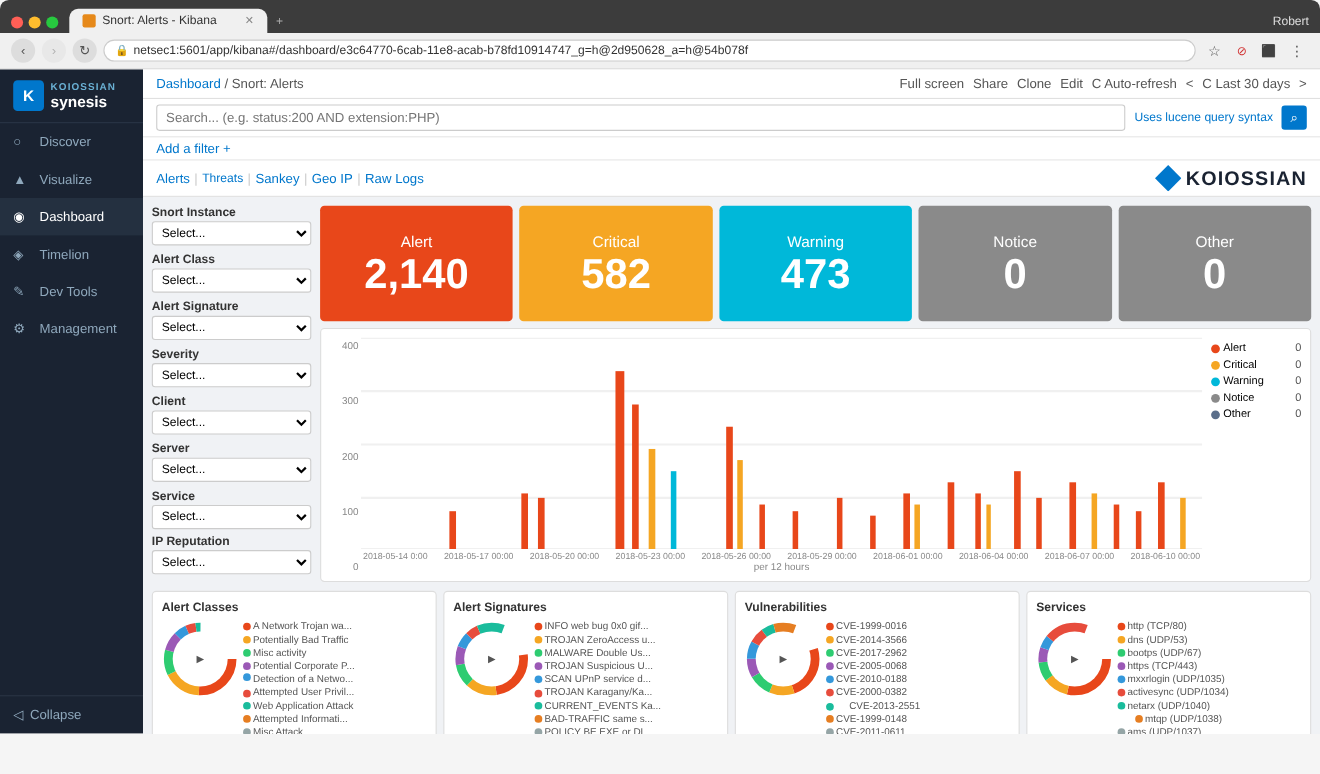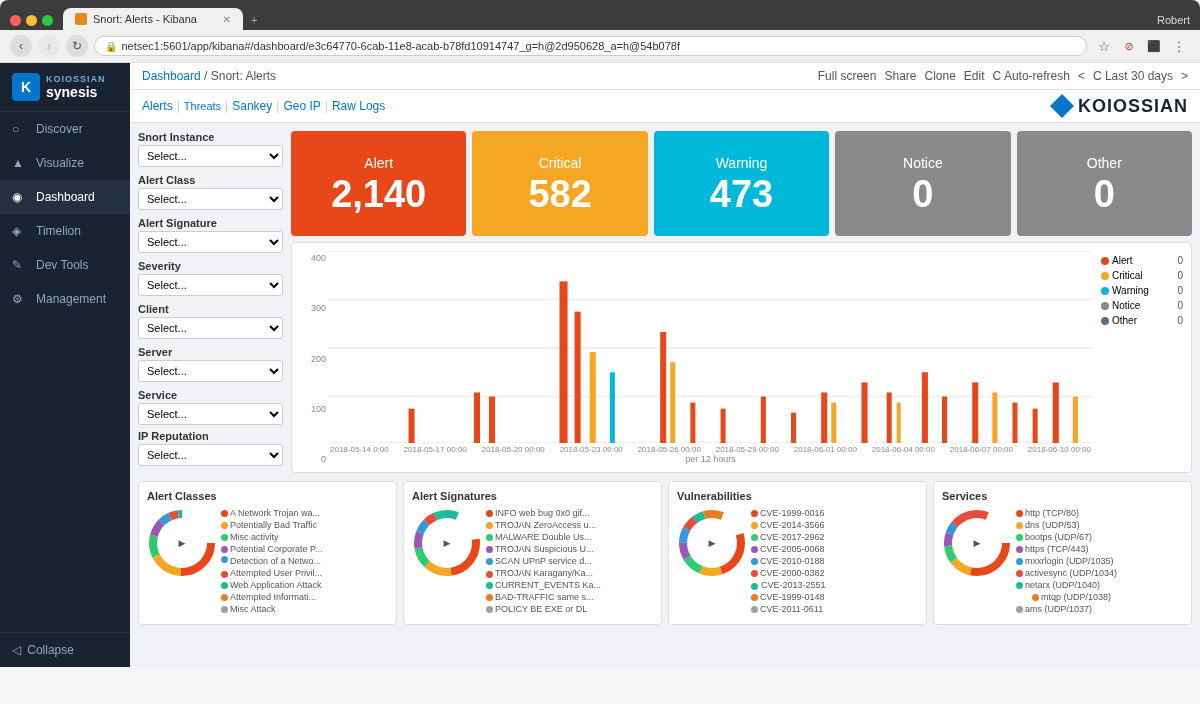--- a/index.html
+++ b/index.html
@@ -100,21 +100,29 @@
         <button style="background:none;border:none;cursor:pointer;font-size:12px;color:#555;">Share</button>
         <button style="background:none;border:none;cursor:pointer;font-size:12px;color:#555;">Clone</button>
         <button style="background:none;border:none;cursor:pointer;font-size:12px;color:#555;">Edit</button>
         <span style="font-size:12px;color:#555;">C Auto-refresh</span>
         <button style="background:none;border:none;cursor:pointer;font-size:12px;color:#555;">&lt;</button>
         <span style="font-size:12px;color:#555;">C Last 30 days</span>
         <button style="background:none;border:none;cursor:pointer;font-size:12px;color:#555;">&gt;</button>
       </div>
     </div>
 
-
+    <div style="background:white;border-bottom:1px solid #e0e0e0;padding:5px 12px;display:flex;align-items:center;gap:8px;">
+      <input style="flex: 1 1 0%; border: 1px solid rgb(204, 204, 204); border-radius: 3px; padding: 4px 8px; font-size: 12px;" placeholder="Search... (e.g. status:200 AND extension:PHP)">
+      <span style="color:#0077cc;font-size:11px;margin-left:auto;">Uses lucene query syntax</span>
+      <button style="background:#0077cc;border:none;border-radius:3px;padding:4px 8px;cursor:pointer;color:white;font-size:12px;">⌕</button>
+    </div>
+
+    <div style="background:white;border-bottom:1px solid #e0e0e0;padding:3px 12px;">
+      <span style="color:#0077cc;font-size:12px;cursor:pointer;">Add a filter +</span>
+    </div>
 
     <div style="background:white;border-bottom:1px solid #e0e0e0;padding:4px 12px;display:flex;align-items:center;">
       <a style="color:#0077cc;font-size:12px;margin-right:4px;cursor:pointer;text-decoration:none;">Alerts</a>
       <span style="color:#ccc;margin-right:4px;">|</span>
       <a style="color:#0077cc;font-size:11px;margin-right:4px;cursor:pointer;text-decoration:none;">Threats</a>
       <span style="color:#ccc;margin-right:4px;">|</span>
       <a style="color:#0077cc;font-size:12px;margin-right:4px;cursor:pointer;text-decoration:none;">Sankey</a>
       <span style="color:#ccc;margin-right:4px;">|</span>
       <a style="color:#0077cc;font-size:12px;margin-right:4px;cursor:pointer;text-decoration:none;">Geo IP</a>
       <span style="color:#ccc;margin-right:4px;">|</span>
@@ -437,21 +445,21 @@
                   <span>CVE-2005-0068</span>
                 </div>
               <div style="display:flex;align-items:center;gap:2px;margin-bottom:2px;">
                   <span style="width:7px;height:7px;border-radius:50%;background:#3498db;display:inline-block;flex-shrink:0;"></span>
                   <span>CVE-2010-0188</span>
                 </div>
               <div style="display:flex;align-items:center;gap:2px;margin-bottom:2px;">
                   <span style="width:7px;height:7px;border-radius:50%;background:#e74c3c;display:inline-block;flex-shrink:0;"></span>
                   <span>CVE-2000-0382</span>
                 </div>
-              <div style="display:flex;align-items:flex-end;gap:3px;margin-bottom:2px;">
+              <div style="display:flex;align-items:flex-end;gap:14px;margin-bottom:2px;">
                   <span style="width:7px;height:7px;border-radius:50%;background:#1abc9c;display:inline-block;flex-shrink:0;"></span>
                   <span>CVE-2013-2551</span>
                 </div>
               <div style="display:flex;align-items:center;gap:2px;margin-bottom:2px;">
                   <span style="width:7px;height:7px;border-radius:50%;background:#e67e22;display:inline-block;flex-shrink:0;"></span>
                   <span>CVE-1999-0148</span>
                 </div>
               <div style="display:flex;align-items:center;gap:2px;margin-bottom:2px;">
                   <span style="width:7px;height:7px;border-radius:50%;background:#95a5a6;display:inline-block;flex-shrink:0;"></span>
                   <span>CVE-2011-0611</span>

